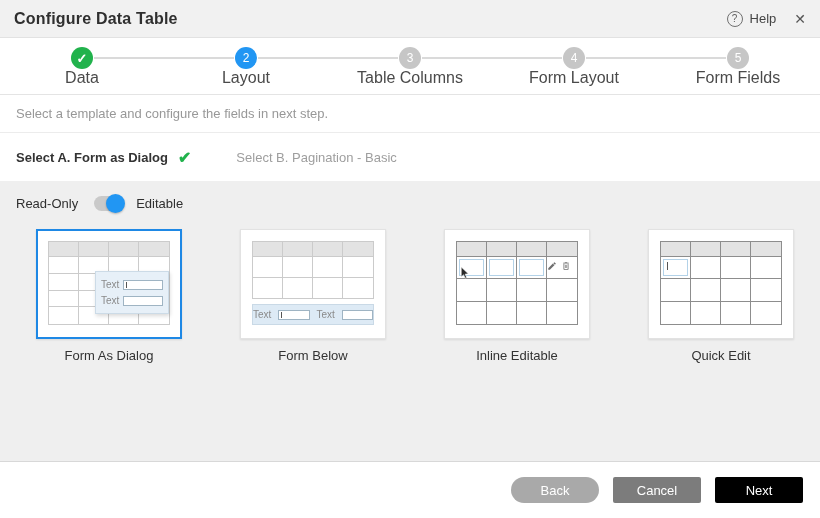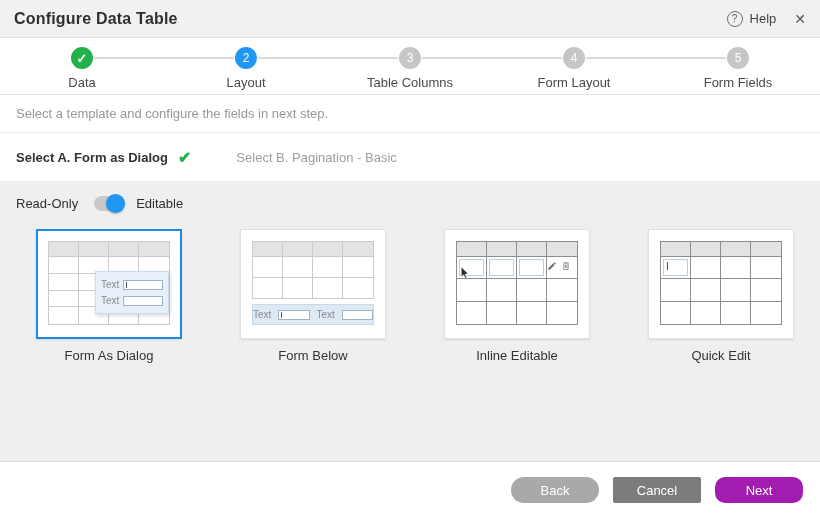--- a/index.html
+++ b/index.html
@@ -38,21 +38,21 @@
     left:calc(50% + 12px); right:calc(-50% + 12px);
     height:2px; background:#dadada;
   }
   .step-circle {
     width:22px; height:22px; border-radius:50%; z-index:1;
     background:#c6c6c6; color:#fff; font-size:12px;
     display:flex; align-items:center; justify-content:center;
   }
   .step.done   .step-circle { background:#21b24c; font-size:13px; font-weight:700; }
   .step.active .step-circle { background:#2196f3; }
-  .step-label { margin-top:6px; font-size:13px; color:#4a4a4a; }
+  .step-label { font-size:16px; color:#4a4a4a; }
 
   
   .instruction-row {
     height:38px; flex:0 0 38px; border-bottom:1px solid #ececec;
     display:flex; align-items:center; padding:0 16px;
     font-size:13px; color:#989898; background:#fff;
   }
 
   
   .select-row {
@@ -130,21 +130,21 @@
     flex:0 0 57px; background:#fff; border-top:1px solid #d8d8d8;
     display:flex; align-items:center; justify-content:flex-end;
     gap:14px; padding-right:17px;
   }
   .btn {
     width:88px; height:26px; border:none; border-radius:2px;
     color:#fff; font-size:13px; font-family:"Liberation Sans",sans-serif; cursor:pointer;
   }
   .btn-back { background:#a9a9a9;border-radius:13px; }
   .btn-cancel { background:#7c7c7c; }
-  .btn-next { background:#a21caf;border-radius:10px; }
+  .btn-next { background:#000000; }
 </style>
 </head>
 <body>
 
 <div class="header">
   <div class="title">Configure Data Table</div>
   <div class="header-right">
     <div class="help-group">
       <span class="help-circle">?</span>
       <span class="help-text">Help</span>

